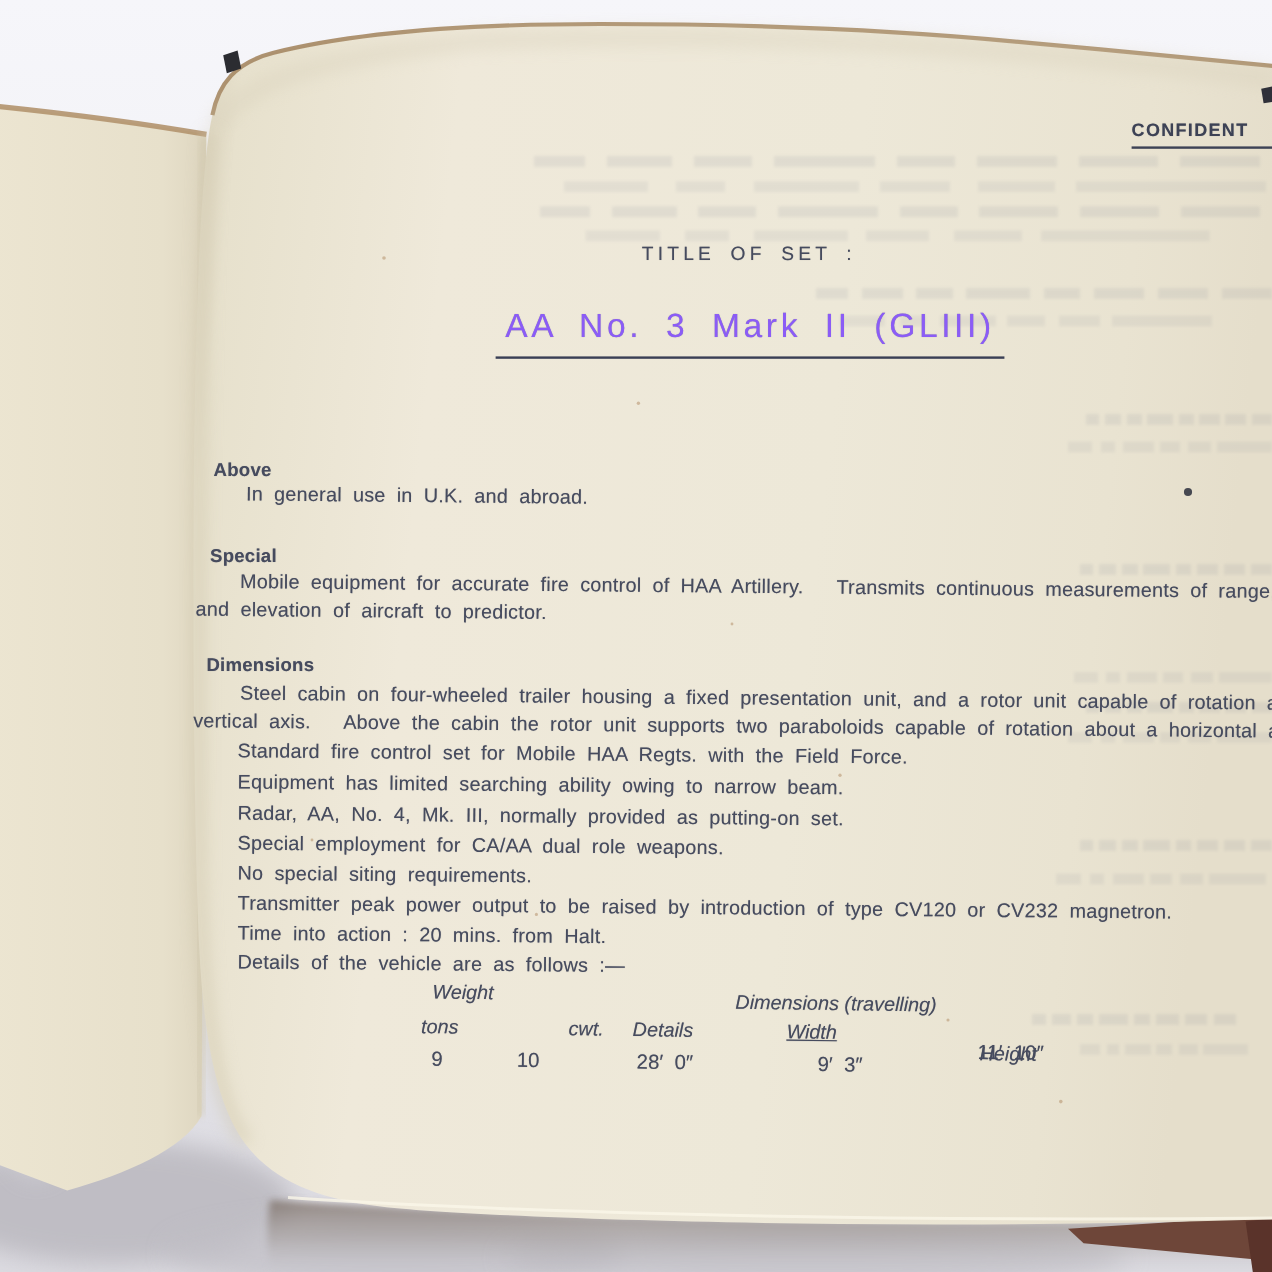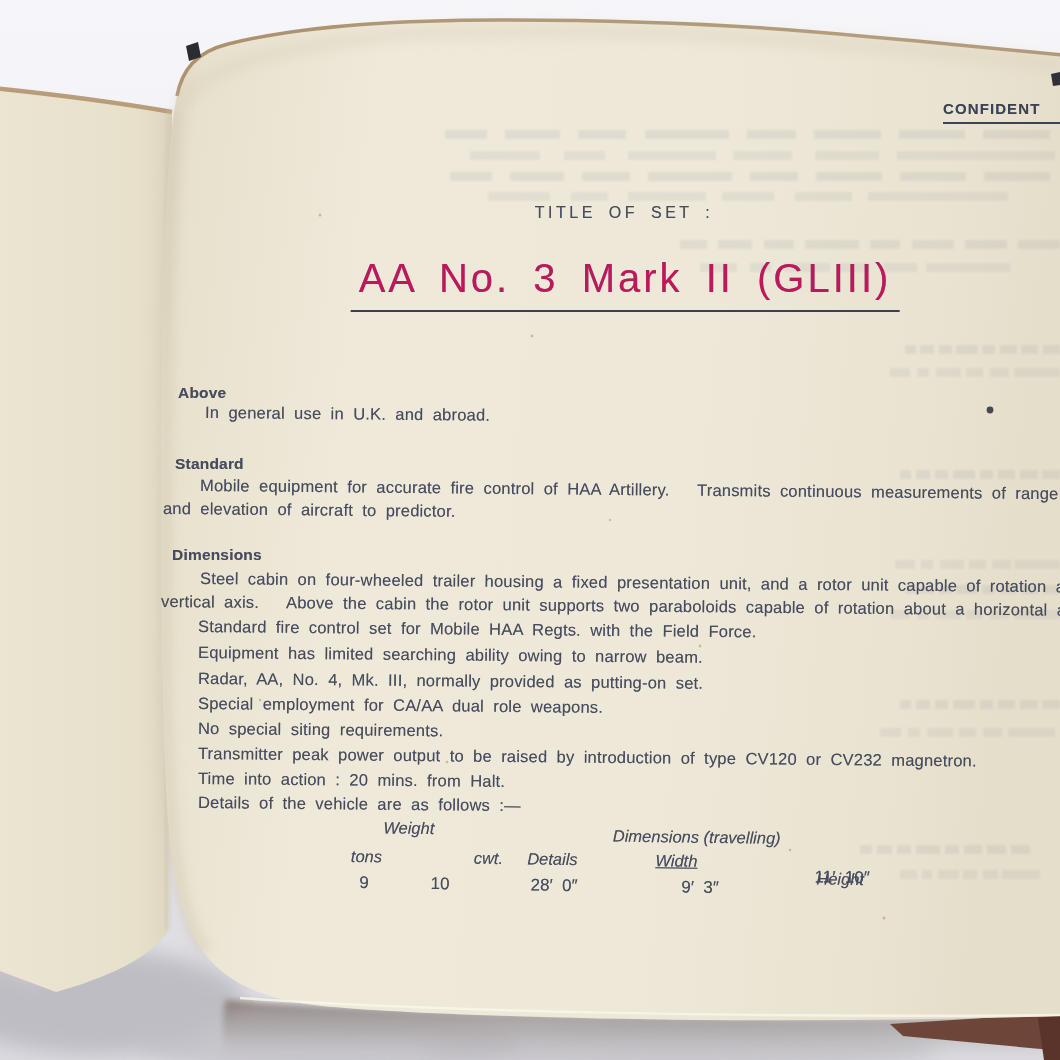--- a/index.html
+++ b/index.html
@@ -9,21 +9,21 @@
     font-family:"Liberation Sans","DejaVu Sans",sans-serif;
   }
   #backdrop{position:absolute;left:0;top:0;}
   .t{position:absolute;white-space:pre;color:#464b5e;text-shadow:0 0 .6px rgba(70,75,94,.5);}
   .h{font-weight:bold;font-size:15.5px;letter-spacing:.2px;}
   .b{font-size:16.5px;word-spacing:4.5px;letter-spacing:.2px;}
   .tilt{transform:rotate(.55deg);transform-origin:left center;}
   .conf{font-weight:bold;font-size:15px;letter-spacing:1.1px;color:#3d4255;
         border-bottom:2.2px solid #3d4255;padding:0 36px 5px 0;}
   .pre{font-size:16px;letter-spacing:3.5px;word-spacing:5px;transform:translateX(-50%);}
-  .title{font-size:40px;letter-spacing:3px;word-spacing:9px;color:#be185d;
+  .title{font-size:28px;letter-spacing:3px;word-spacing:9px;color:#8b5cf6;
          transform:translateX(-50%);border-bottom:2.6px solid #3a3f55;padding:0 8px 9px 8px;}
   .tbl{position:absolute;left:355px;top:818px;width:540px;height:96px;
        transform:rotate(.8deg);transform-origin:left top;}
   .tc{position:absolute;transform:translateX(-50%);white-space:pre;color:#464b5e;
       font-size:16.5px;text-shadow:0 0 .6px rgba(70,75,94,.5);}
   .it{font-style:italic;}
   .val{font-size:17px;}
   .ghost{position:absolute;height:9px;opacity:.11;filter:blur(1.2px);
     background-image:linear-gradient(90deg,#747a8c 0 7%,transparent 7% 10%,
       #747a8c 10% 19%,transparent 19% 22%,#747a8c 22% 30%,transparent 30% 33%,
@@ -134,39 +134,39 @@
 
   <div class="t conf" style="left:943px;top:100px;">CONFIDENT</div>
 
   <div class="t pre" style="left:624px;top:204px;">TITLE OF SET :</div>
 
   <div class="t title" style="left:625px;top:256px;">AA No. 3 Mark II (GLIII)</div>
 
   <div class="t h" style="left:178px;top:384px;">Above</div>
   <div class="t b tilt" style="left:205px;top:403px;">In general use in U.K. and abroad.</div>
 
-  <div class="t h" style="left:175px;top:455px;">Standard</div>
+  <div class="t h" style="left:175px;top:455px;">Special</div>
   <div class="t b tilt" style="left:200px;top:476px;">Mobile equipment for accurate fire control of HAA Artillery.   Transmits continuous measurements of range, be</div>
   <div class="t b tilt" style="left:163px;top:499px;">and elevation of aircraft to predictor.</div>
 
   <div class="t h" style="left:172px;top:546px;">Dimensions</div>
   <div class="t b tilt" style="left:200px;top:569px;">Steel cabin on four-wheeled trailer housing a fixed presentation unit, and a rotor unit capable of rotation ab</div>
   <div class="t b tilt" style="left:161px;top:592px;">vertical axis.   Above the cabin the rotor unit supports two paraboloids capable of rotation about a horizontal axis.</div>
 
   <div class="t b tilt" style="left:198px;top:617px;">Standard fire control set for Mobile HAA Regts. with the Field Force.</div>
   <div class="t b tilt" style="left:198px;top:643px;">Equipment has limited searching ability owing to narrow beam.</div>
   <div class="t b tilt" style="left:198px;top:669px;">Radar, AA, No. 4, Mk. III, normally provided as putting-on set.</div>
   <div class="t b tilt" style="left:198px;top:694px;">Special employment for CA/AA dual role weapons.</div>
   <div class="t b tilt" style="left:198px;top:719px;">No special siting requirements.</div>
   <div class="t b tilt" style="left:198px;top:744px;">Transmitter peak power output to be raised by introduction of type CV120 or CV232 magnetron.</div>
   <div class="t b tilt" style="left:198px;top:769px;">Time into action : 20 mins. from Halt.</div>
   <div class="t b tilt" style="left:198px;top:793px;">Details of the vehicle are as follows :—</div>
 
   <div class="tbl">
-    <div class="tc it" style="left:54px;top:0px;">Weight</div>
+    <div class="tc it" style="left:31px;top:0px;">Weight</div>
     <div class="tc it" style="left:342px;top:5px;">Dimensions (travelling)</div>
 
     <div class="tc it" style="left:12px;top:29px;">tons</div>
     <div class="tc it" style="left:86px;top:29px;margin-left:48px;">cwt.</div>
     <div class="tc it" style="left:198px;top:29px;">Details</div>
     <div class="tc it" style="left:322px;top:29px;text-decoration:underline;">Width</div>
     <div class="tc it" style="left:486px;top:29px;margin-top:16px;">Height</div>
 
     <div class="tc val" style="left:10px;top:55px;">9</div>
     <div class="tc val" style="left:86px;top:55px;text-align:center;">10</div>

